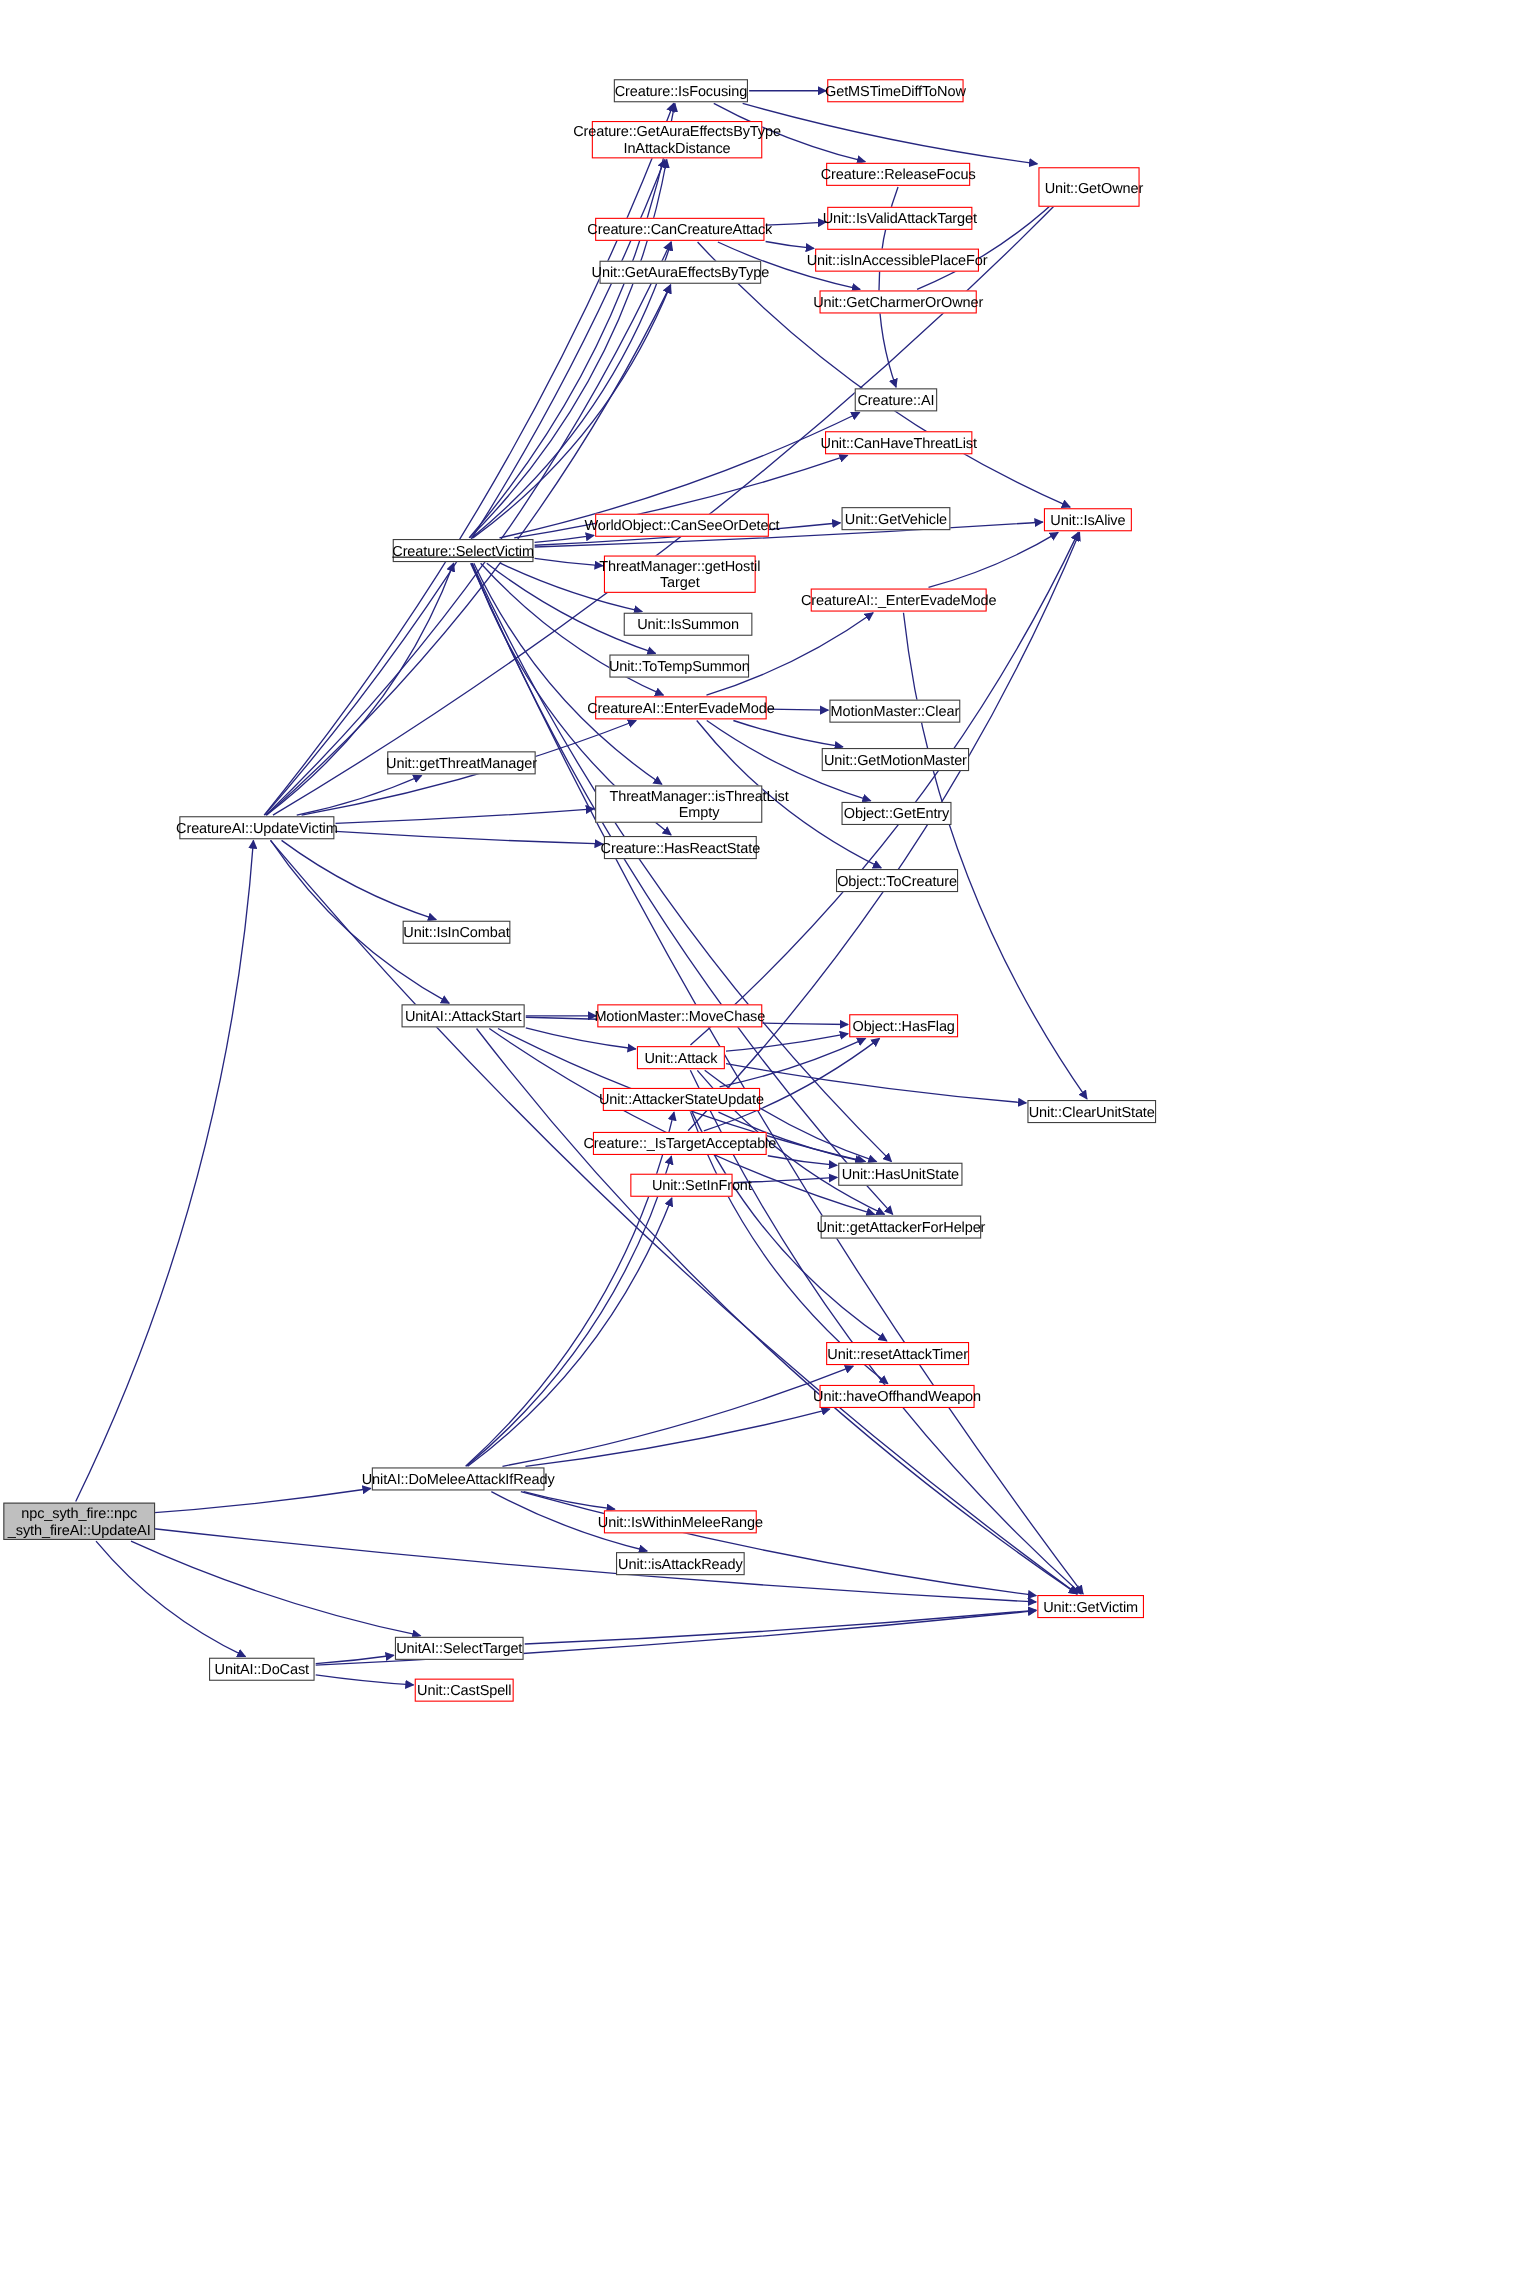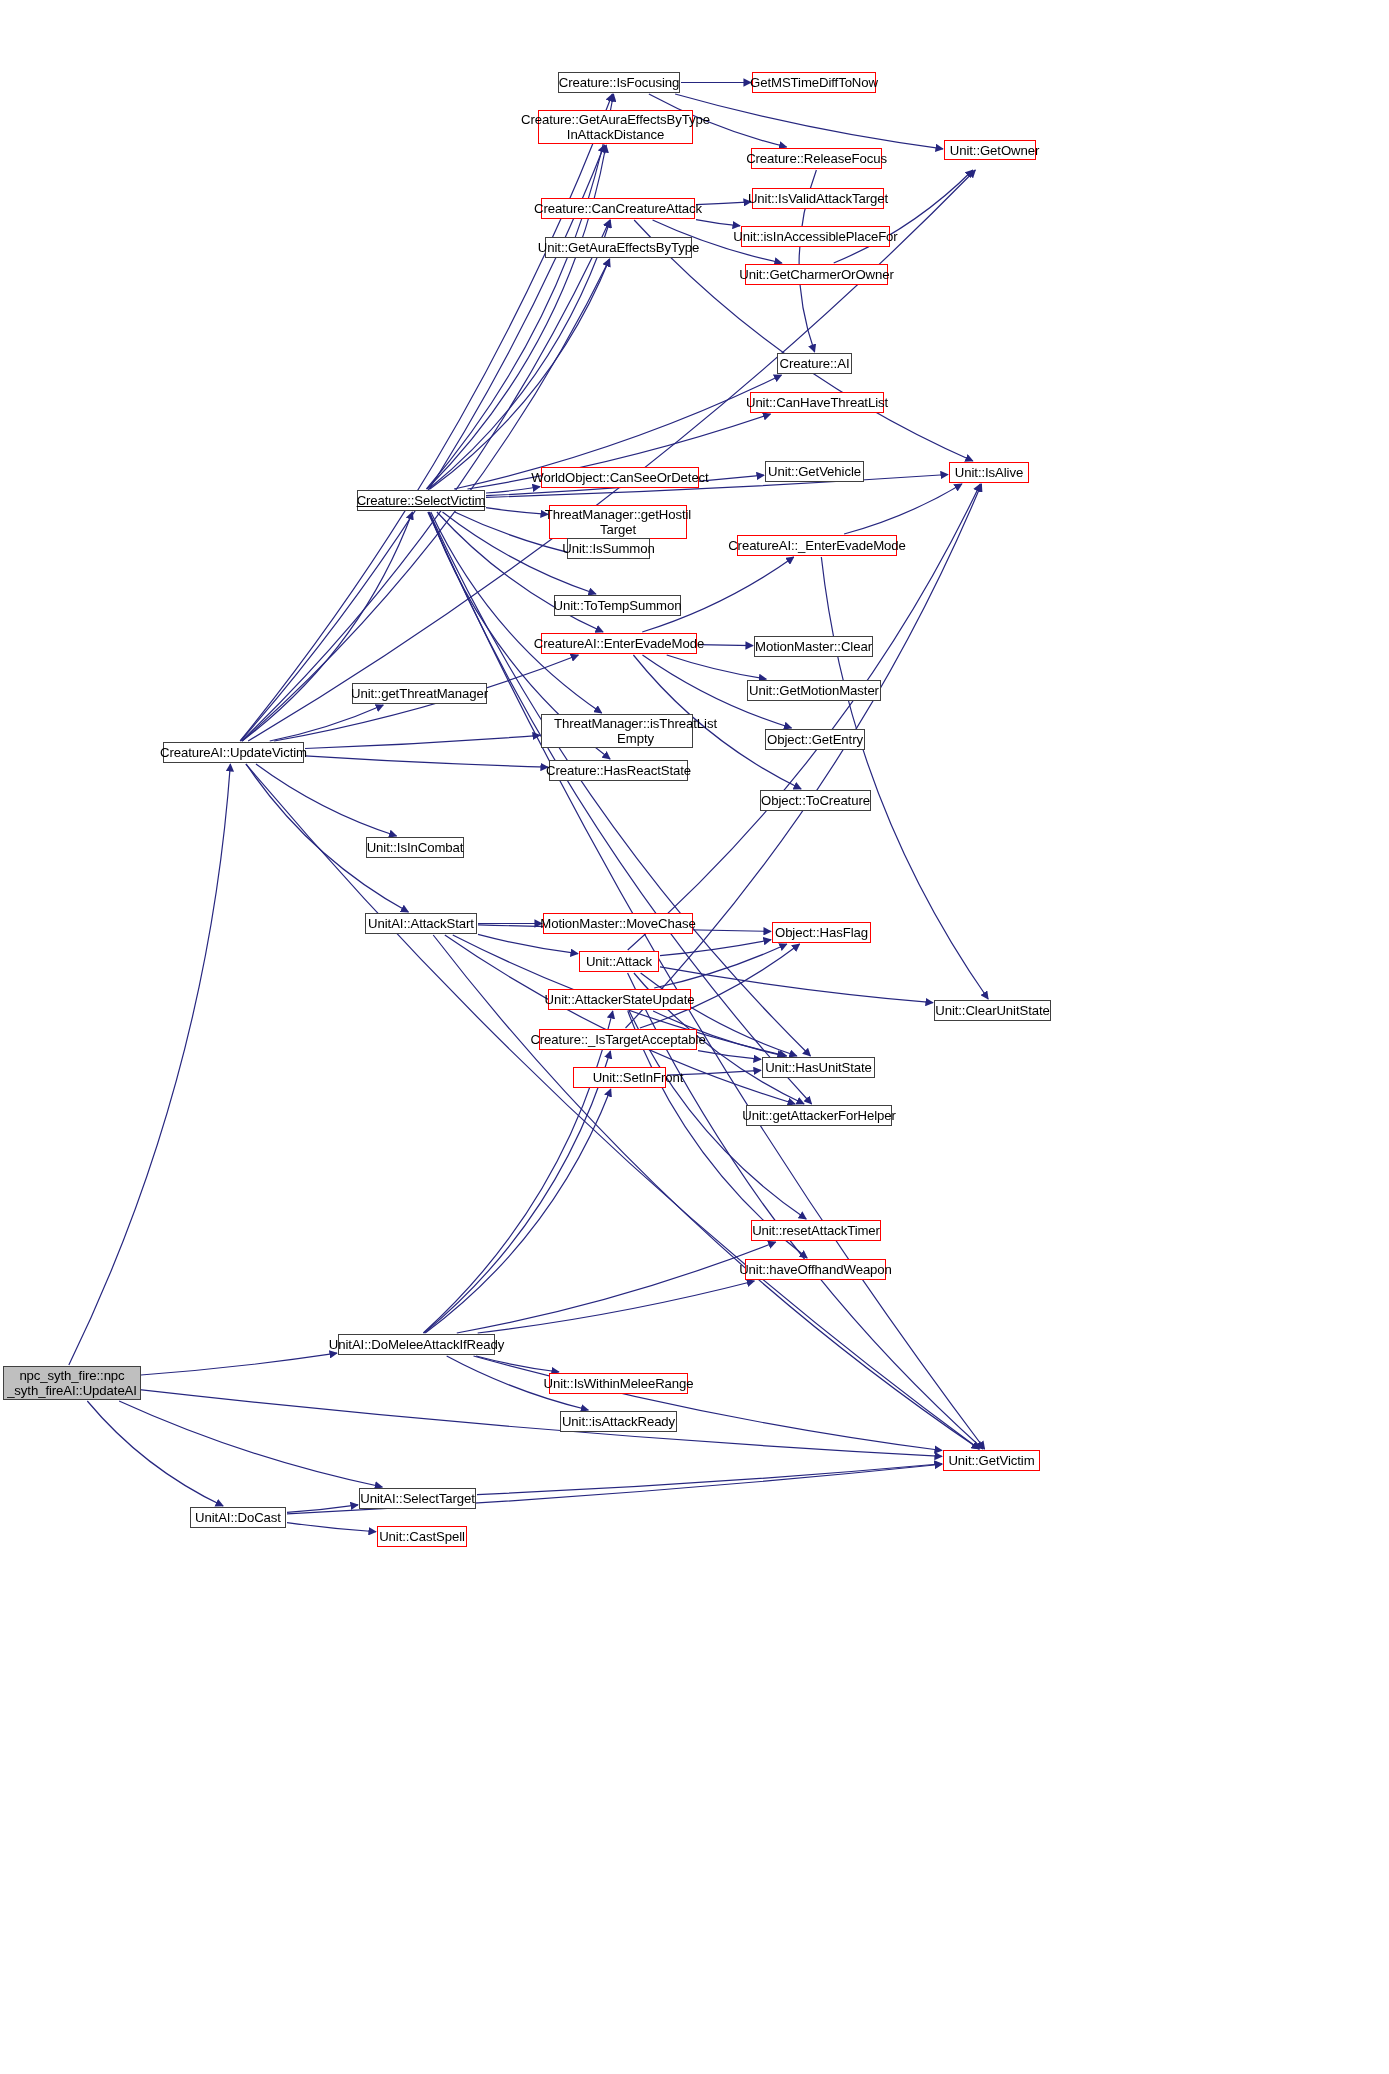--- a/index.html
+++ b/index.html
@@ -147,37 +147,37 @@
         <path d="M 477 1494.560975609756 Q 709.8660321653313 1484.6980017286216 942 1463.7770034843206" marker-end="url(#arrow)"></path>
       </g>
   </svg>
   <div id="nodes-container">
       <div class="node root" style="left: 3px; top: 1366px; width: 138px; height: 34px;">npc_syth_fire::npc
 _syth_fireAI::UpdateAI</div>
       <div class="node black" style="left: 558px; top: 72px; width: 122px; height: 21px;">Creature::IsFocusing</div>
       <div class="node red" style="left: 538px; top: 110px; width: 155px; height: 34px;">Creature::GetAuraEffectsByType
 InAttackDistance</div>
       <div class="node red" style="left: 752px; top: 72px; width: 124px; height: 21px;">GetMSTimeDiffToNow</div>
-      <div class="node red" style="left: 944px; top: 140px; width: 92px; height: 20px; padding-left: 12px;">Unit::GetOwner</div>
+      <div class="node red" style="left: 944px; top: 152px; width: 92px; height: 36px; padding-left: 12px;">Unit::GetOwner</div>
       <div class="node red" style="left: 751px; top: 148px; width: 131px; height: 21px;">Creature::ReleaseFocus</div>
       <div class="node red" style="left: 541px; top: 198px; width: 154px; height: 21px;">Creature::CanCreatureAttack</div>
       <div class="node red" style="left: 752px; top: 188px; width: 132px; height: 21px;">Unit::IsValidAttackTarget</div>
       <div class="node red" style="left: 741px; top: 226px; width: 149px; height: 21px;">Unit::isInAccessiblePlaceFor</div>
       <div class="node black" style="left: 545px; top: 237px; width: 147px; height: 21px;">Unit::GetAuraEffectsByType</div>
       <div class="node red" style="left: 745px; top: 264px; width: 143px; height: 21px;">Unit::GetCharmerOrOwner</div>
       <div class="node black" style="left: 777px; top: 353px; width: 75px; height: 21px;">Creature::AI</div>
       <div class="node red" style="left: 750px; top: 392px; width: 134px; height: 21px;">Unit::CanHaveThreatList</div>
       <div class="node red" style="left: 949px; top: 462px; width: 80px; height: 21px; text-align: right;">Unit::IsAlive</div>
       <div class="node black" style="left: 765px; top: 461px; width: 99px; height: 21px;">Unit::GetVehicle</div>
       <div class="node red" style="left: 737px; top: 535px; width: 160px; height: 21px;">CreatureAI::_EnterEvadeMode</div>
       <div class="node black" style="left: 357px; top: 490px; width: 128px; height: 21px; text-decoration: underline;">Creature::SelectVictim</div>
       <div class="node red" style="left: 541px; top: 467px; width: 158px; height: 21px;">WorldObject::CanSeeOrDetect</div>
       <div class="node red" style="left: 549px; top: 505px; width: 138px; height: 34px;">ThreatManager::getHostil
 Target</div>
-      <div class="node black" style="left: 567px; top: 538px; width: 83px; height: 21px;">Unit::IsSummon</div>
+      <div class="node black" style="left: 567px; top: 557px; width: 117px; height: 21px;">Unit::IsSummon</div>
       <div class="node black" style="left: 554px; top: 595px; width: 127px; height: 21px;">Unit::ToTempSummon</div>
       <div class="node red" style="left: 541px; top: 633px; width: 156px; height: 21px;">CreatureAI::EnterEvadeMode</div>
       <div class="node black" style="left: 754px; top: 636px; width: 119px; height: 21px;">MotionMaster::Clear</div>
       <div class="node black" style="left: 747px; top: 680px; width: 134px; height: 21px;">Unit::GetMotionMaster</div>
       <div class="node black" style="left: 765px; top: 729px; width: 100px; height: 21px;">Object::GetEntry</div>
       <div class="node black" style="left: 760px; top: 790px; width: 111px; height: 21px;">Object::ToCreature</div>
       <div class="node black" style="left: 352px; top: 683px; width: 135px; height: 21px;">Unit::getThreatManager</div>
       <div class="node black" style="left: 541px; top: 714px; width: 152px; height: 34px; padding-left: 40px;">ThreatManager::isThreatList
 Empty</div>
       <div class="node black" style="left: 549px; top: 760px; width: 139px; height: 21px;">Creature::HasReactState</div>

